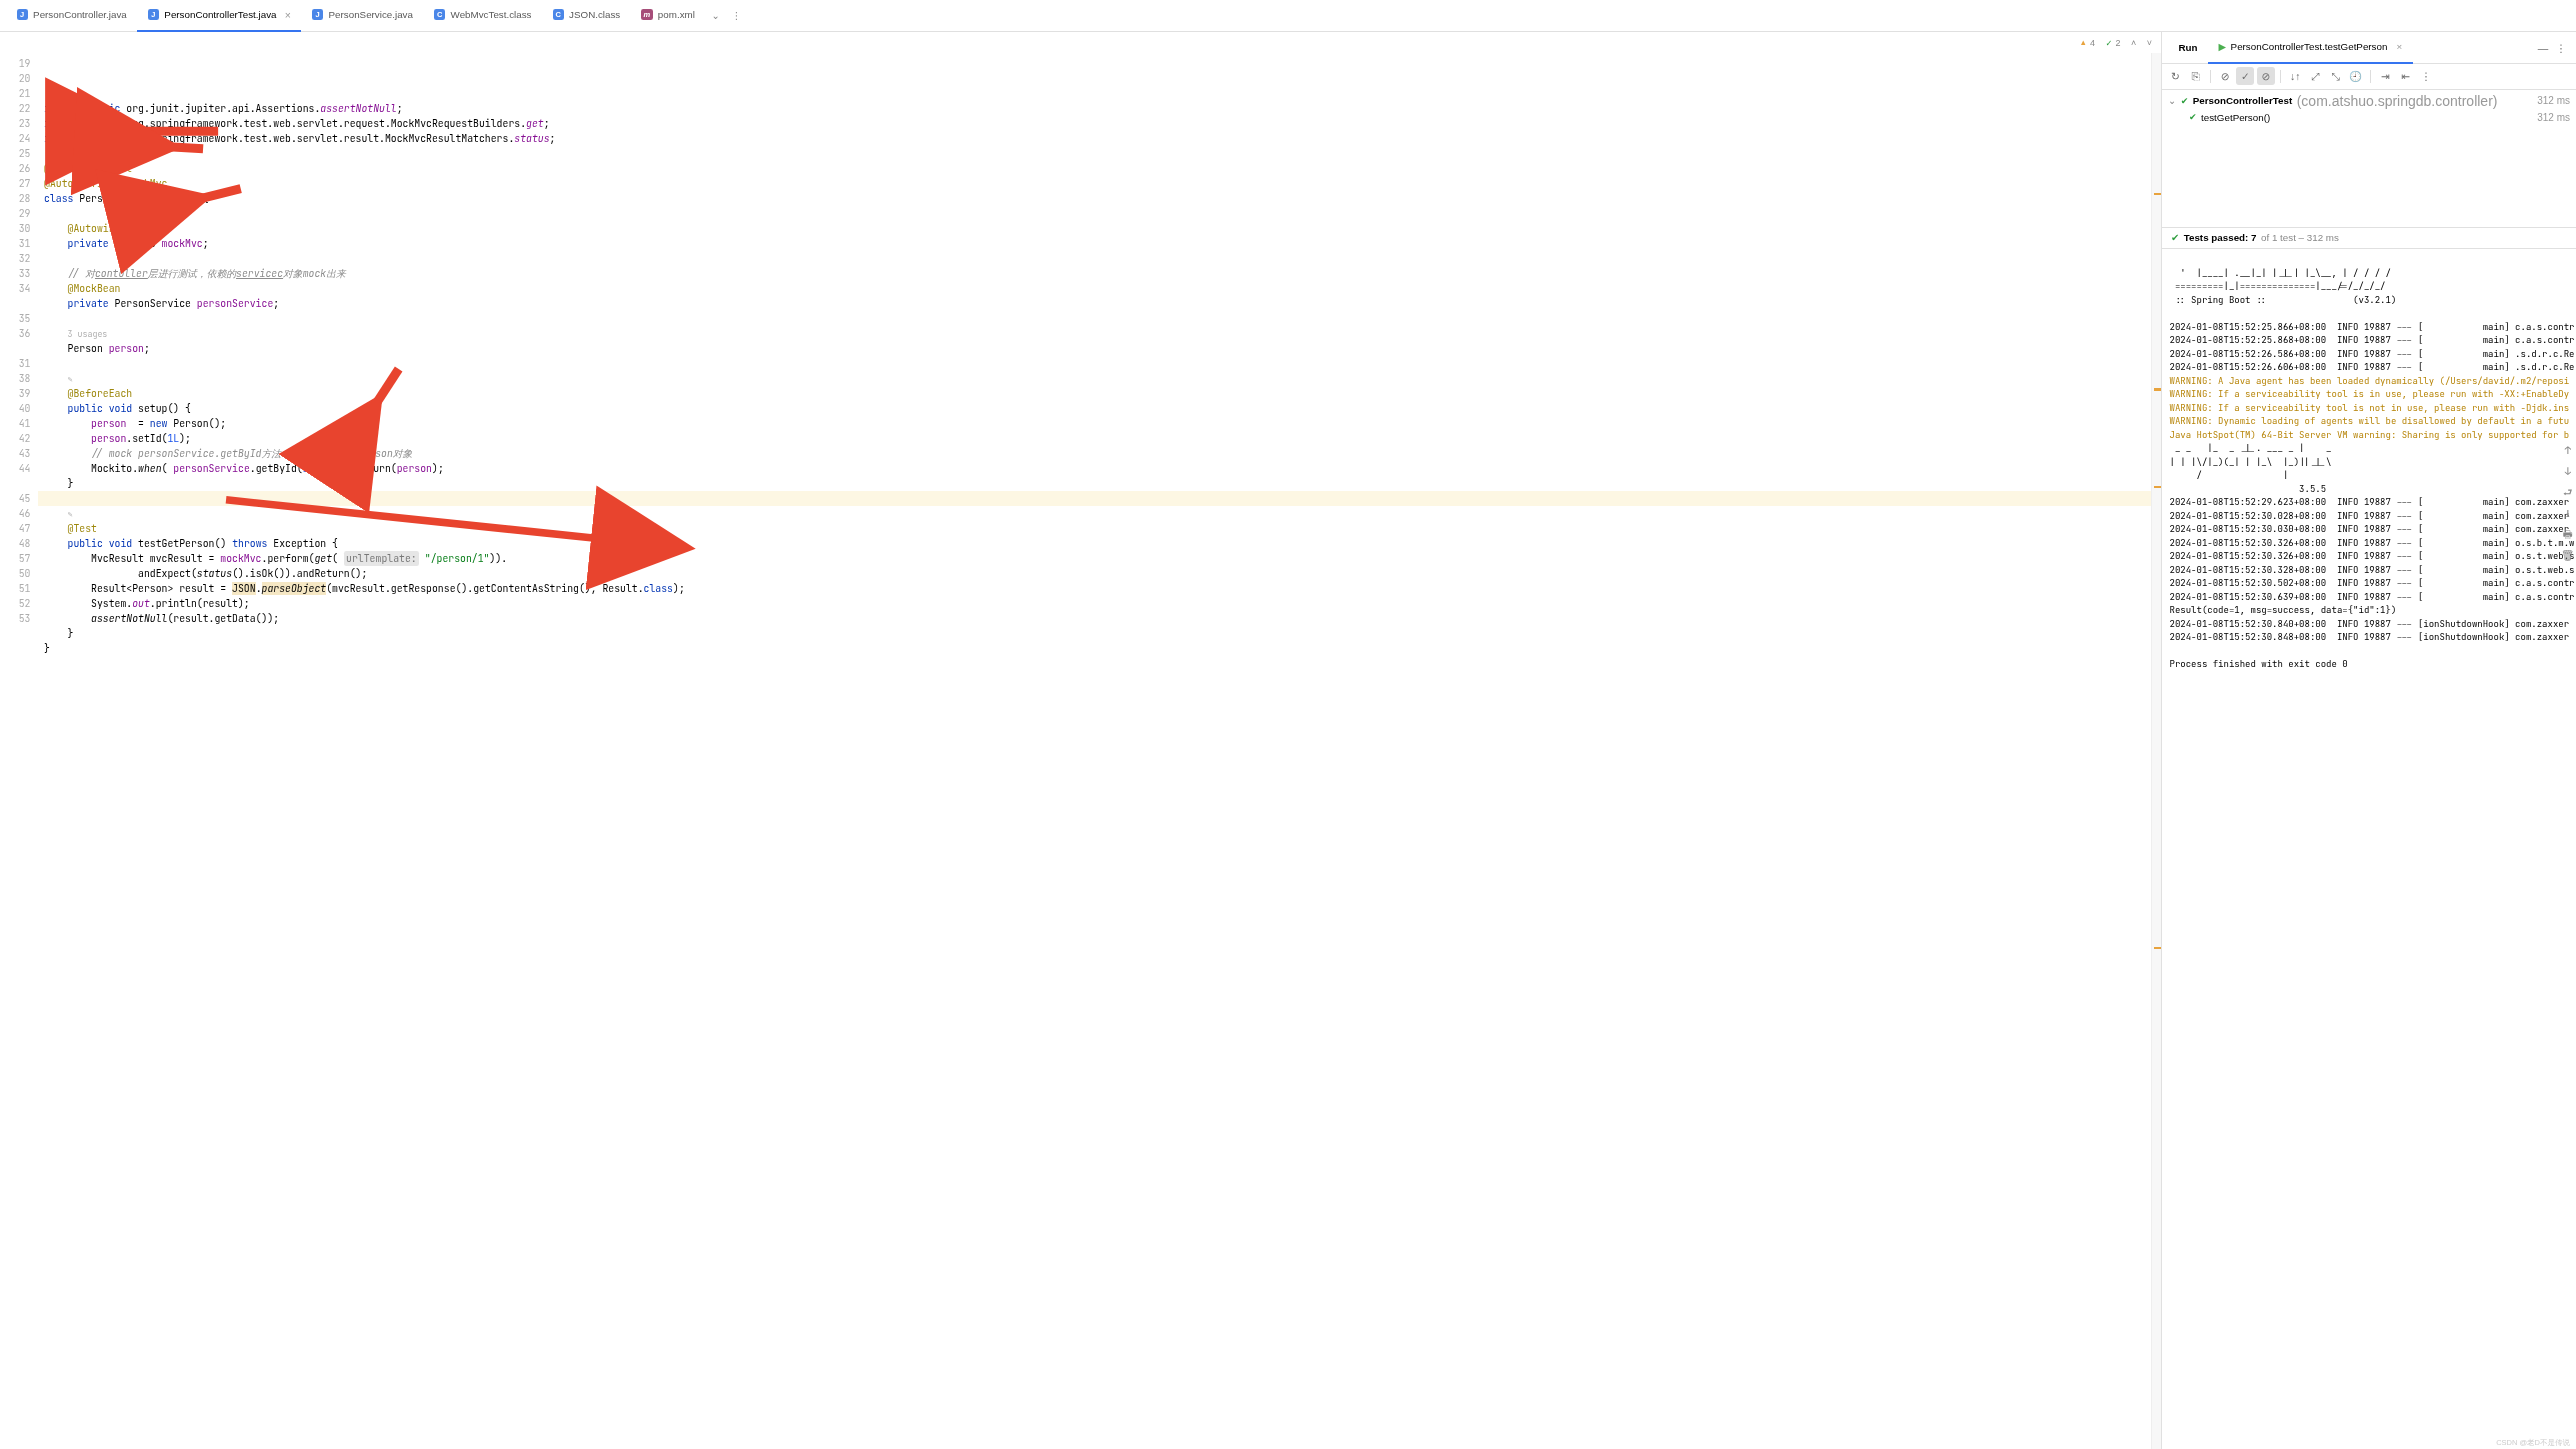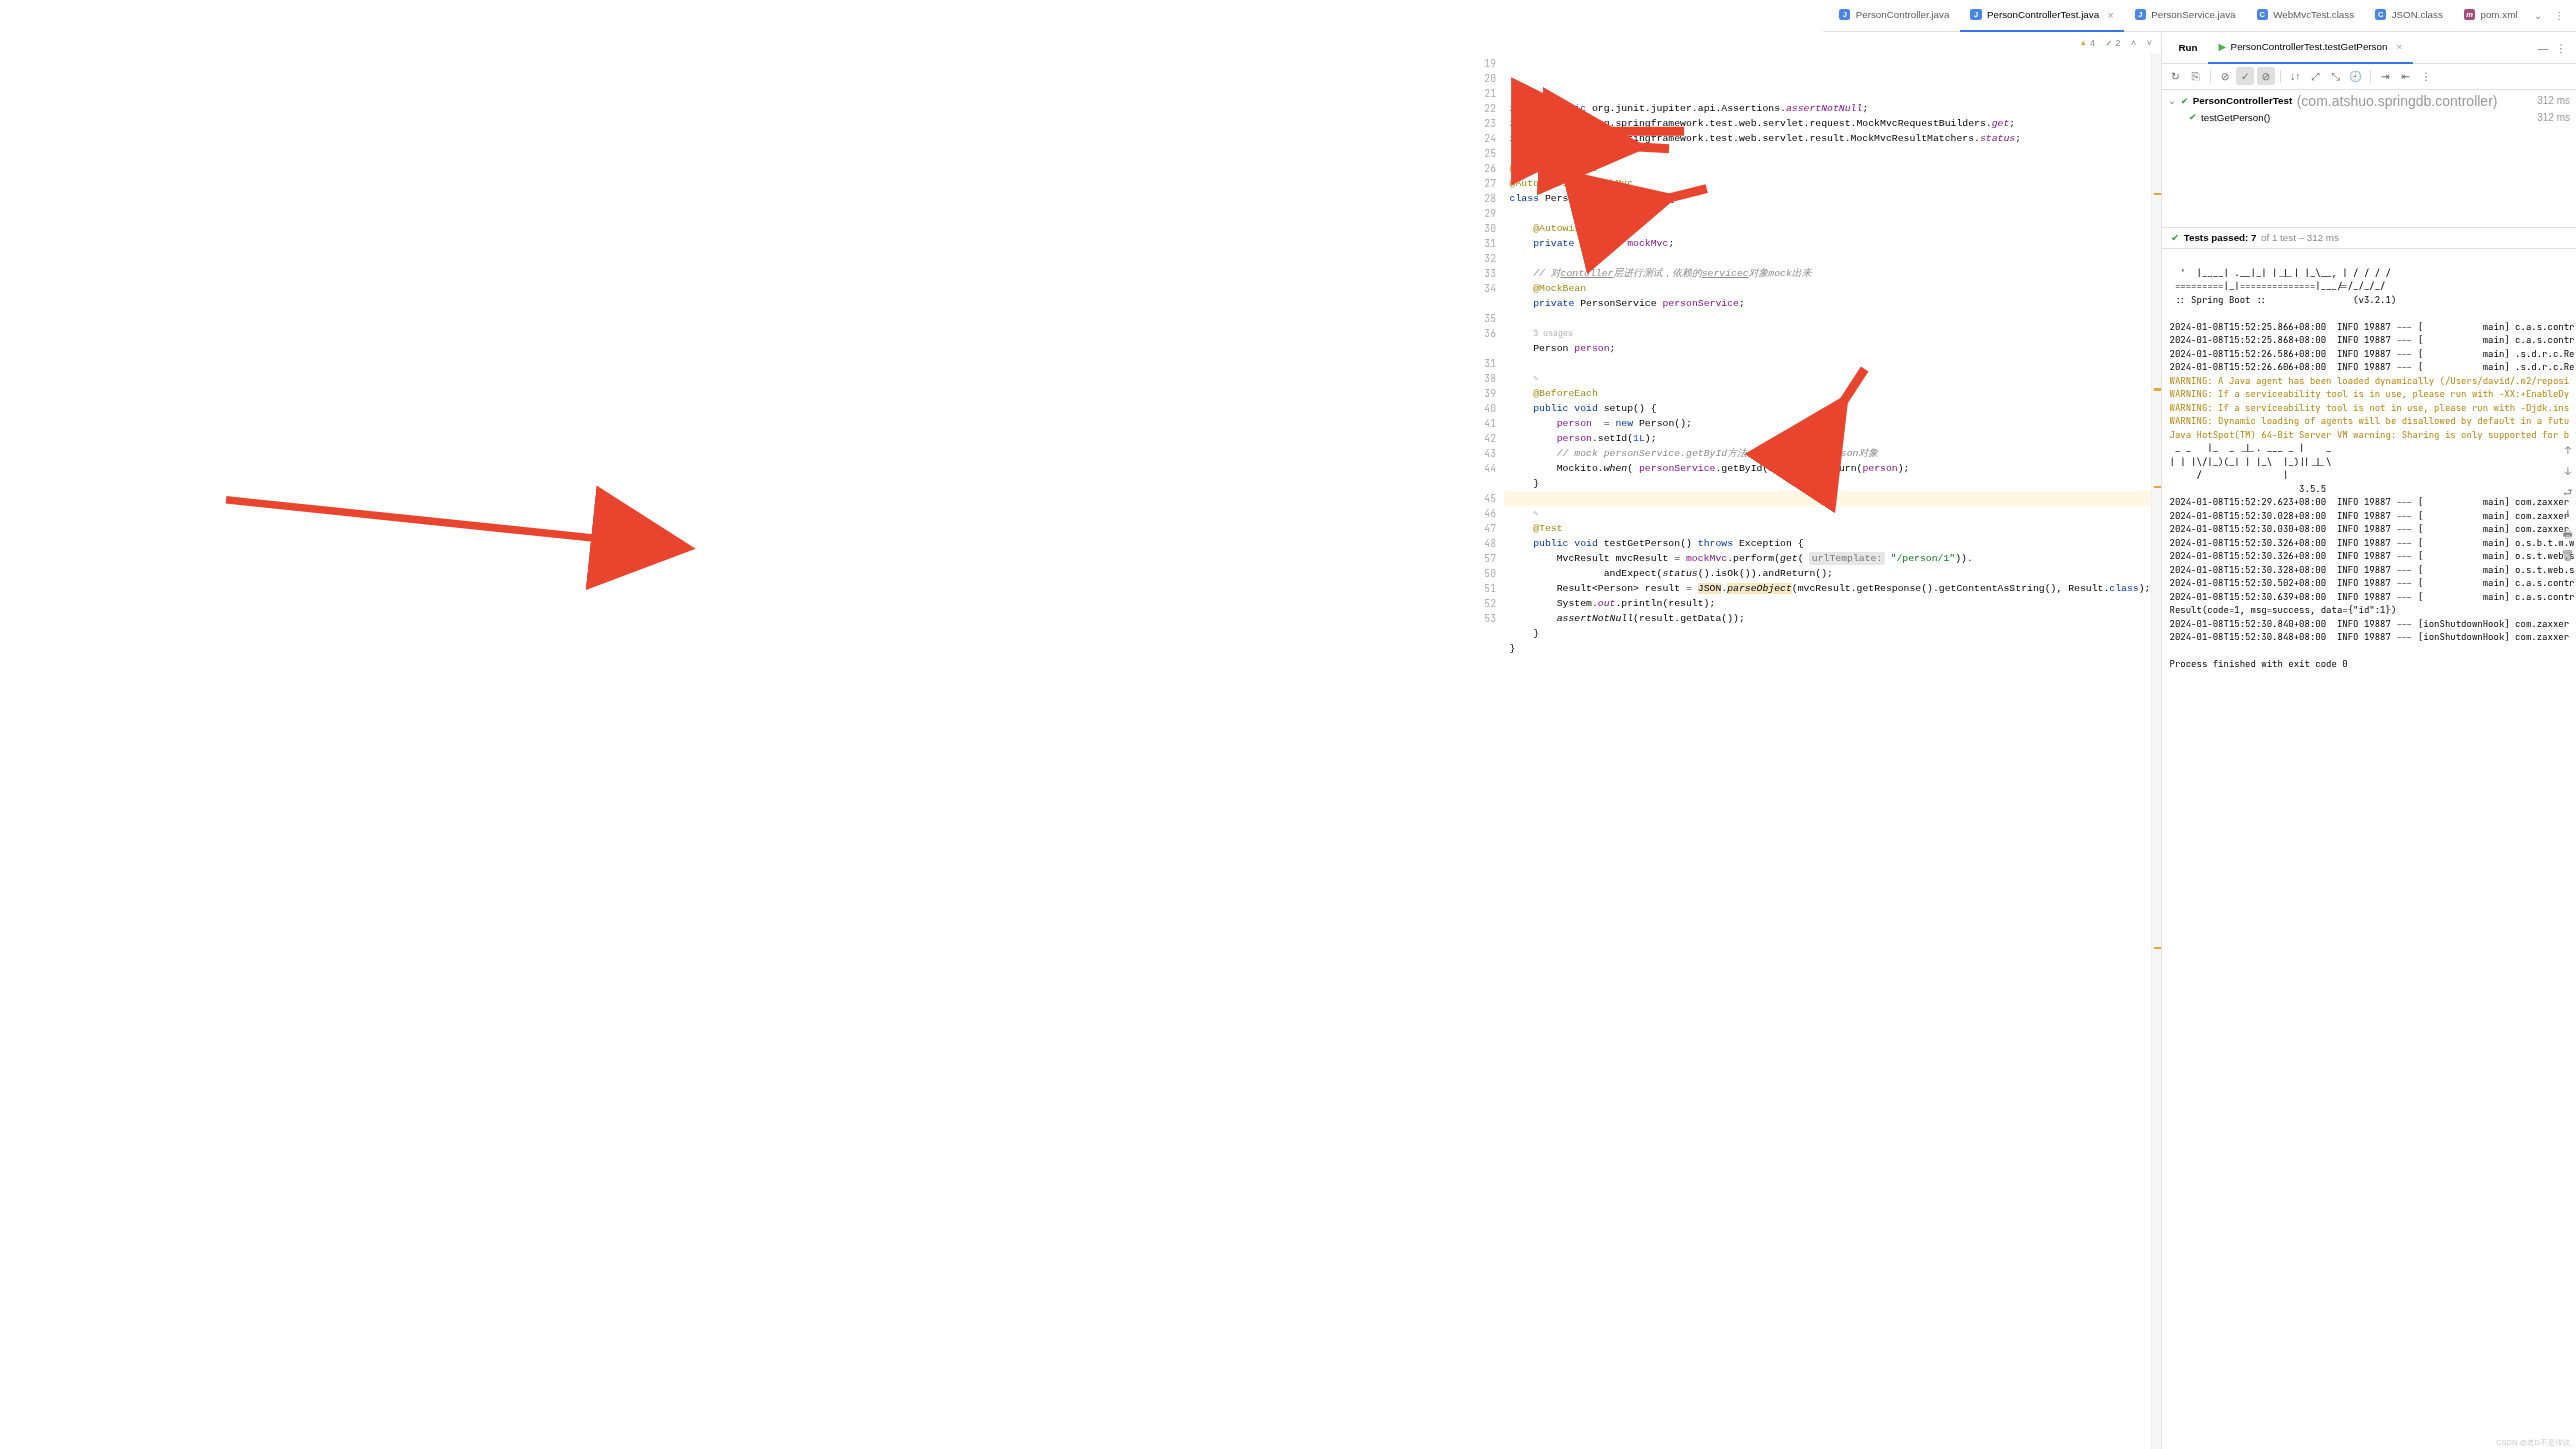--- a/index.html
+++ b/index.html
@@ -1,37 +1,37 @@
 <!DOCTYPE html>
 <html style="font-size:12px"><head>
 <meta charset="utf-8">
 <style>
 * { margin:0; padding:0; box-sizing:border-box; }
 body { font-family:-apple-system,"Segoe UI",sans-serif; font-size:9.8px; background:#fff; color:#000; overflow:hidden; width:2576px; height:1450px; transform-origin:0 0; }
-.root { display:flex; flex-direction:column; height:100%;align-items:flex-end; }
+.root { display:flex; flex-direction:column; height:100%; }
 .tabs { display:flex; align-items:center; height:32px; border-bottom:0.8px solid #e0e0e0; padding:0 6px; }
 .tab { display:flex; align-items:center; padding:0 10.5px; height:32px; gap:5.3px; font-size:9.8px; color:#5a5a5a; border-bottom:2.3px solid transparent; cursor:pointer; }
 .tab.active { border-bottom-color:#3574f0; color:#000; background:#fff; }
 .tab .close { color:#999; font-size:10.5px; margin-left:3px; }
 .ficon { width:11.3px; height:11.3px; border-radius:2.3px; display:inline-flex; align-items:center; justify-content:center; font-size:7.5px; font-weight:bold; color:#fff; }
 .ficon.java { background:#4a86e8; } .ficon.java::before { content:"J"; }
 .ficon.cls { background:#4a86e8; } .ficon.cls::before { content:"C"; }
 .ficon.m { background:#a64d79; color:#fff; } .ficon.m::before { content:"m"; font-style:italic; }
 .tabs .more { color:#888; padding:0 6px; cursor:pointer; }
 .split { display:flex; flex:1; overflow:hidden; }
 .editor-side { flex:1; display:flex; flex-direction:column; position:relative; border-right:0.8px solid #e0e0e0; }
 .ed-top { display:flex; justify-content:flex-end; align-items:center; height:21px; padding:0 9px; gap:10.5px; font-size:9px; color:#888; }
 .badge { display:inline-flex; align-items:center; gap:3px; }
 .badge.w::before { content:"▲"; color:#e8a33d; font-size:7.5px; }
 .badge.c::before { content:"✓"; color:#2e9e3e; font-size:8.3px; }
 .ed-body { flex:1; display:flex; overflow:hidden; position:relative; }
 .gutter { width:38px; text-align:right; padding-right:7.5px; color:#adadad; font:9.8px/15px "JetBrains Mono",Consolas,monospace; user-select:none; padding-top:3px; }
 .gline { height:15px; position:relative; }
 .code { flex:1; font:9.8px/15px "JetBrains Mono",Consolas,monospace; white-space:pre; padding-top:3px; overflow:hidden; position:relative; }
-.cline { height:15px; padding-left:6px;font-family:Liberation Mono, monospace; }
+.cline { height:15px; padding-left:6px; }
 .cline.hl { background:#fdf7e3; }
 .k { color:#0033b3; } .ann { color:#9e880d; } .str { color:#067d17; } .s-i { color:#871094; font-style:italic; }
 .cmt { color:#8c8c8c; font-style:italic; } .num { color:#1750eb; } .fn { color:#000; }
 .fld { color:#871094; } .type { color:#000; } .it { font-style:italic; }
 .hlbox { background:#e6e6e6; border-radius:2.3px; padding:0.8px 2.3px; color:#787878; font-style:normal; }
 .hlw { background:#f5e7c4; }
 .mmap { width:10.5px; background:#f7f7f7; border-left:0.8px solid #eee; position:relative; }
 .mmark { position:absolute; right:0; width:7.5px; height:2.3px; }
 .right-side { width:414px; display:flex; flex-direction:column; }
 .run-tabs { display:flex; align-items:center; height:32px; border-bottom:0.8px solid #e0e0e0; padding:0 6px; }

